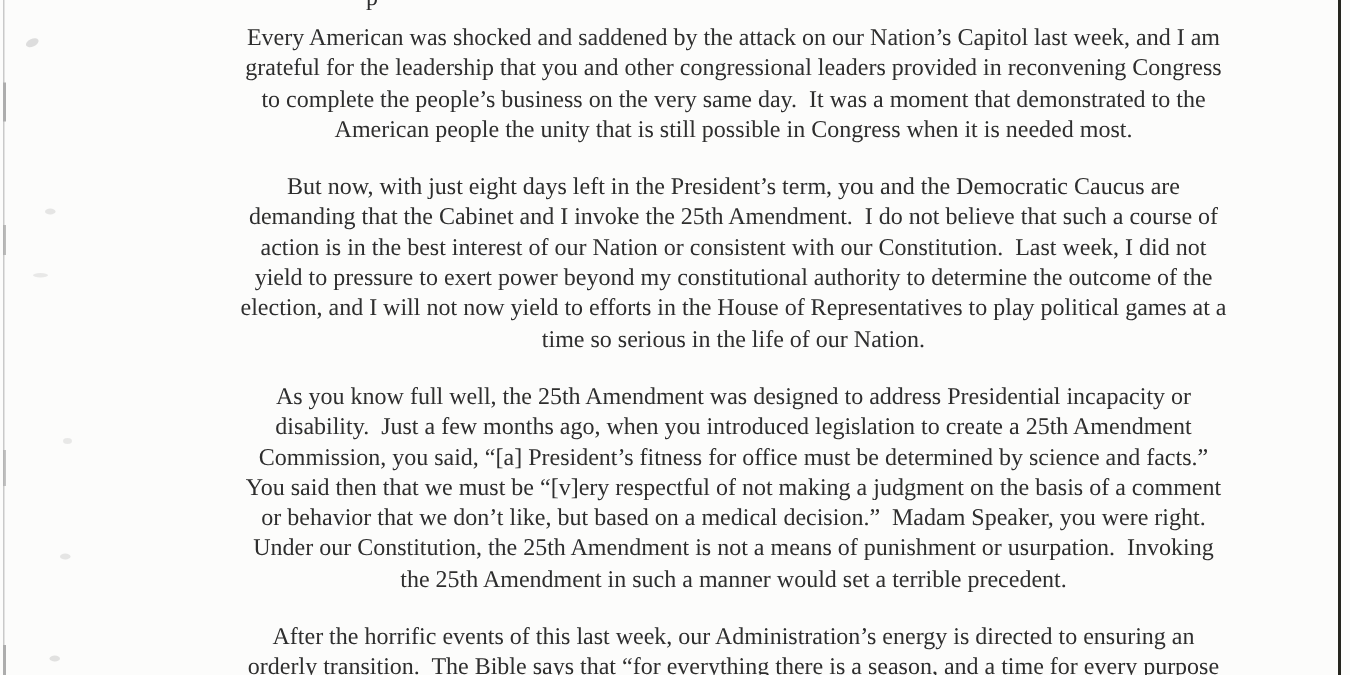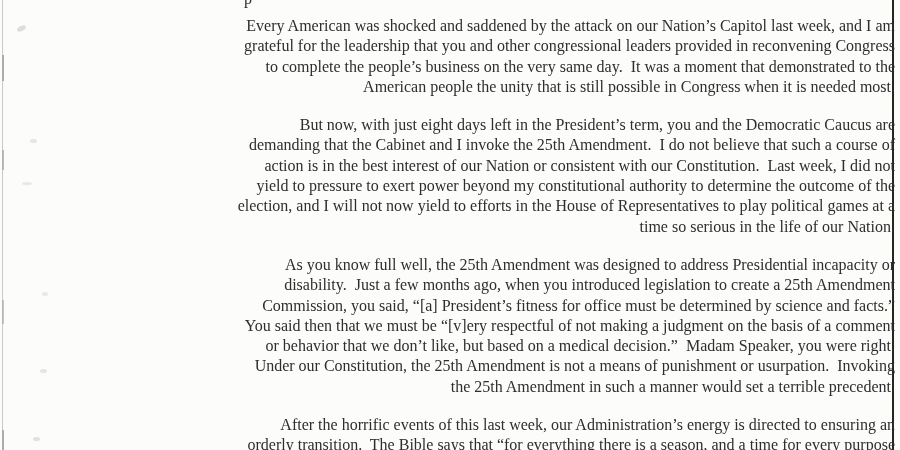--- a/index.html
+++ b/index.html
@@ -81,21 +81,21 @@
     left: 83px;
     top: 16px;
     width: 812px;
     color: #2e2e2e;
   }
   .letter-body p {
     margin: 0 0 18px 0;
     font-size: 16px;
     line-height: 20.3px;
     white-space: pre-wrap;
-    text-align: right;
+    text-align: center;
   }
 </style>
 </head>
 <body>
 
 <div class="page">
 
   <div class="left-edge-line"></div>
   <div class="left-edge-seg seg-a"></div>
   <div class="left-edge-seg seg-b"></div>

